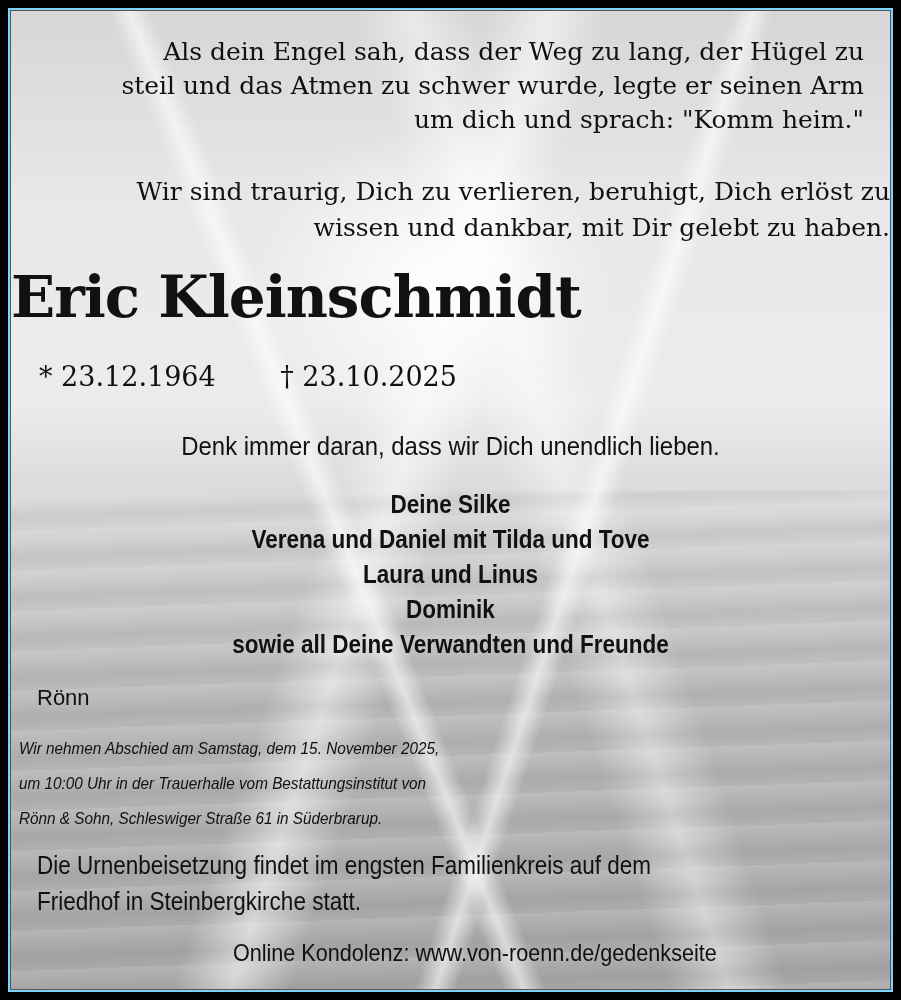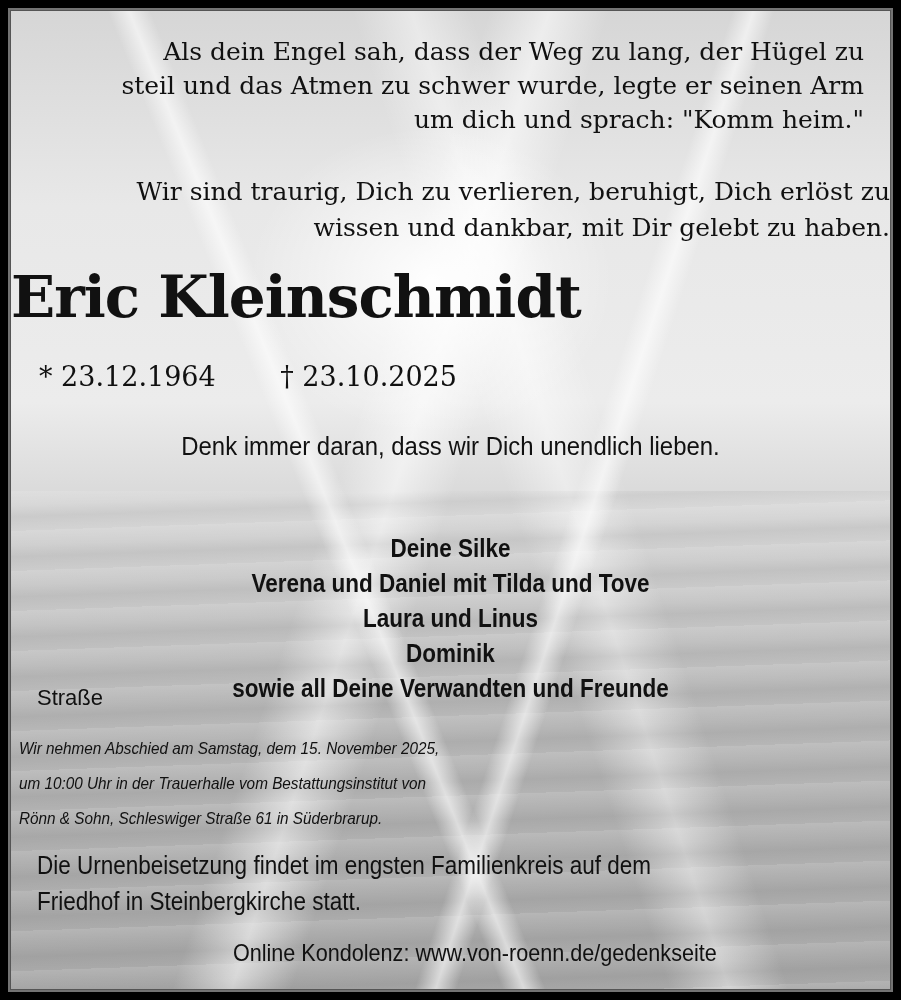--- a/index.html
+++ b/index.html
@@ -1,19 +1,19 @@
 <!DOCTYPE html>
 <html><head>
 <meta charset="utf-8">
 <style>
   html, body { margin: 0; padding: 0; }
   body { width: 901px; height: 1000px; background: #000; position: relative; overflow: hidden; }
   .frame {
     position: absolute; left: 8px; top: 8px; width: 885px; height: 984px;
-    background: #737373;
+    background: #7dd3fc;
   }
   .inner {
     position: absolute; left: 2px; top: 2px; right: 2px; bottom: 2px;
     border: 1px solid #555;
     box-sizing: border-box;
     background:
       radial-gradient(ellipse 260px 220px at 420px 270px, rgba(255,255,255,0.95), rgba(255,255,255,0) 70%),
       linear-gradient(108deg, rgba(255,255,255,0) 40%, rgba(255,255,255,0.55) 45%, rgba(255,255,255,0) 50%),
       linear-gradient(72deg, rgba(255,255,255,0) 55%, rgba(255,255,255,0.45) 60%, rgba(255,255,255,0) 65%),
       linear-gradient(180deg, #d6d6d6 0%, #e8e8e8 20%, #ececec 40%, #cfcfcf 55%, #b9b9b9 70%, #b0b0b0 85%, #a8a8a8 100%);
@@ -33,21 +33,21 @@
   .content { position: absolute; inset: 0; color: #111; }
   .serif { font-family: "DejaVu Serif", "Liberation Serif", serif; }
   .narrow { font-family: "Liberation Sans", sans-serif; }
   .p { position: absolute; margin: 0; }
   .verse1 { right: 26px; top: 24px; width: 820px; text-align: right; font-size: 25px; line-height: 34px; }
   .verse2 { left: 0; right: 0; top: 163px; text-align: right; font-size: 25px; line-height: 36px; }
   .name { left: 0; right: 0; top: 252px; font-size: 58px; font-weight: bold; letter-spacing: -1px; }
   .dates { left: 0; right: 0; top: 350px; text-align: left; font-size: 27px; }
   .dates span { display: inline-block; margin: 0 28px; }
   .motto { left: 0; right: 0; top: 420px; text-align: center; font-size: 26px; transform: scaleX(0.92); }
-  .mourners { left: 0; right: 0; top: 476px; text-align: center; font-size: 25px; line-height: 35px; font-weight: bold; margin-top: 44px; }
+  .mourners { left: 0; right: 0; top: 476px; text-align: center; font-size: 25px; line-height: 35px; font-weight: bold; }
   .mourners div { transform: scaleX(0.9); }
   .place { left: 26px; top: 674px; font-size: 22px; }
   .info1 { left: 8px; top: 720px; width: 840px; font-size: 17px; line-height: 35px; font-style: italic; }
   .info2 { left: 26px; top: 836px; width: 840px; font-size: 25px; line-height: 36px; }
   .online { left: 0; right: 0; top: 928px; text-align: center; font-size: 24px; padding-left: 48px; }
   .cond { transform-origin: left center; transform: scaleX(0.9); white-space: nowrap; }
 </style>
 </head>
 <body>
 
@@ -79,21 +79,21 @@
       <div class="p motto narrow">Denk immer daran, dass wir Dich unendlich lieben.</div>
 
       <div class="p mourners narrow">
         <div>Deine Silke</div>
         <div>Verena und Daniel mit Tilda und Tove</div>
         <div>Laura und Linus</div>
         <div>Dominik</div>
         <div>sowie all Deine Verwandten und Freunde</div>
       </div>
 
-      <div class="p place narrow">Straße</div>
+      <div class="p place narrow">Rönn</div>
 
       <div class="p info1 narrow">
         <div class="cond">Wir nehmen Abschied am Samstag, dem 15. November 2025,</div>
         <div class="cond">um 10:00 Uhr in der Trauerhalle vom Bestattungsinstitut von</div>
         <div class="cond">Rönn &amp; Sohn, Schleswiger Straße 61 in Süderbrarup.</div>
       </div>
 
       <div class="p info2 narrow">
         <div class="cond">Die Urnenbeisetzung findet im engsten Familienkreis auf dem</div>
         <div class="cond">Friedhof in Steinbergkirche statt.</div>

